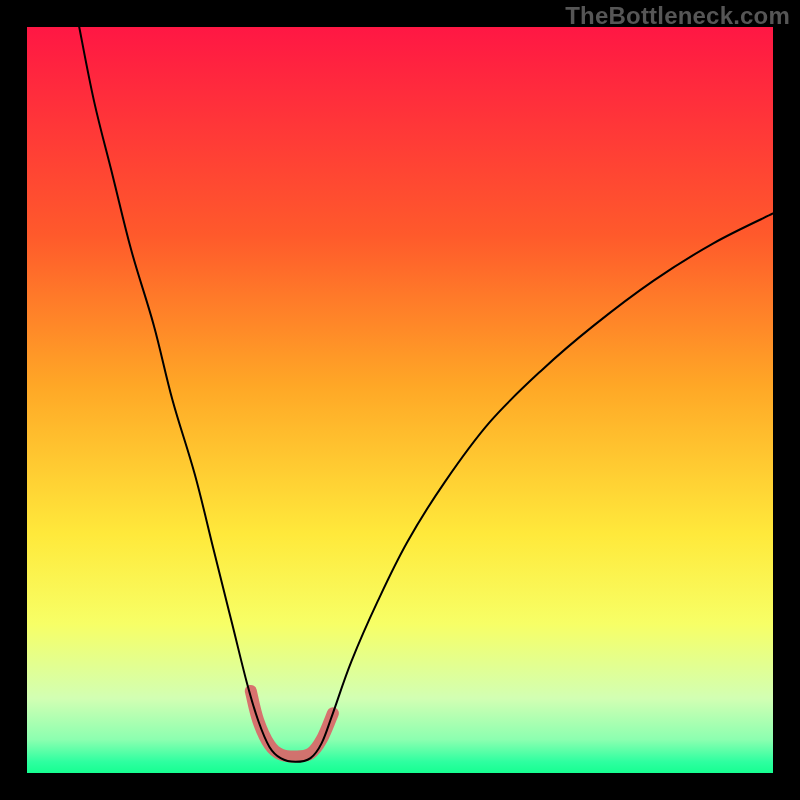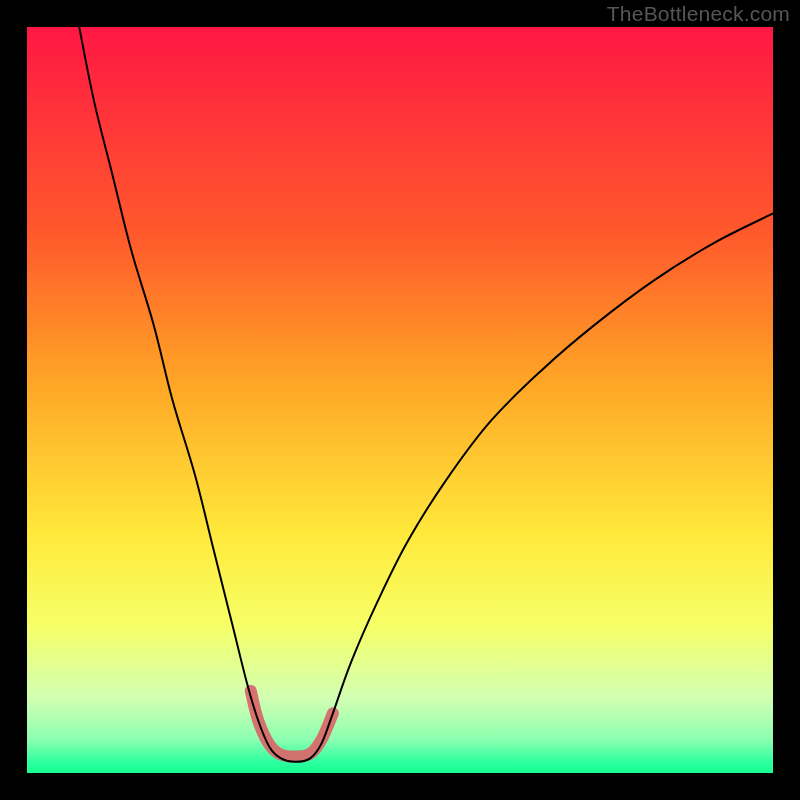--- a/index.html
+++ b/index.html
@@ -23,22 +23,22 @@
     position: absolute;
     left: 27px;
     top: 27px;
     width: 746px;
     height: 746px;
   }
   .watermark {
     position: absolute;
     top: 2px;
     right: 10px;
-    font-size: 21px;
-    font-weight: 400;
+    font-size: 24px;
+    font-weight: 700;
     color: #565656;
     letter-spacing: 0.2px;
   }
 </style>
 </head>
 <body>
 
 <div class="frame">
 
   <svg class="plot" viewBox="0 0 746 746" width="746" height="746" preserveAspectRatio="none">

